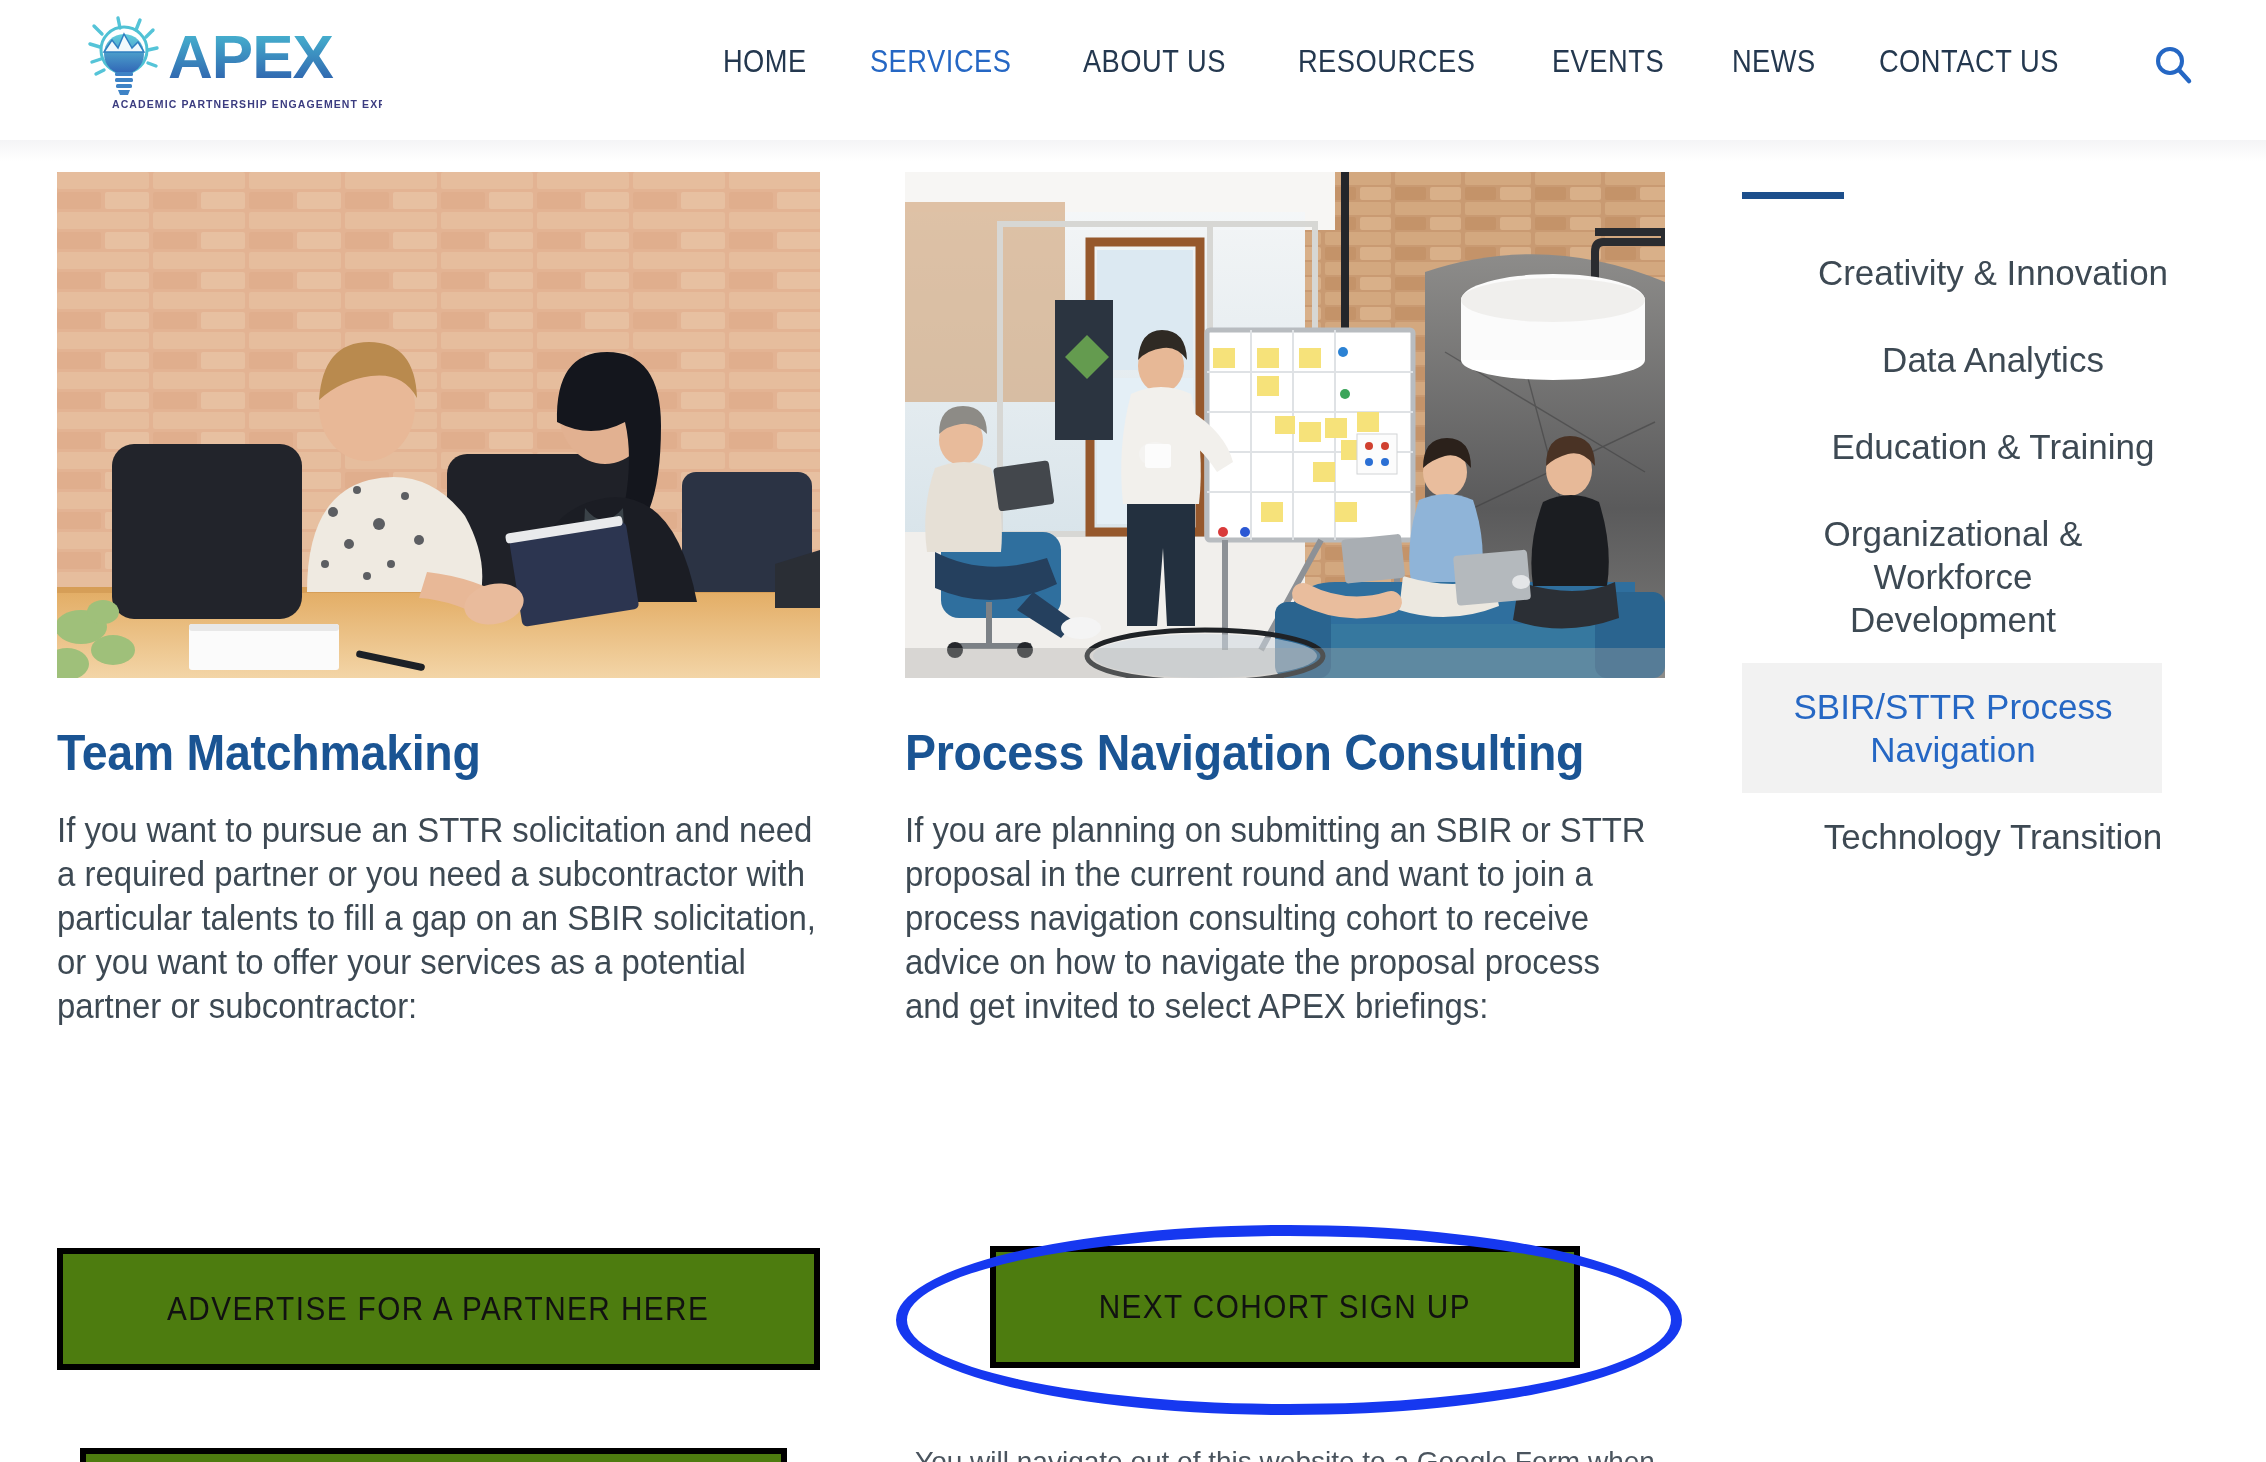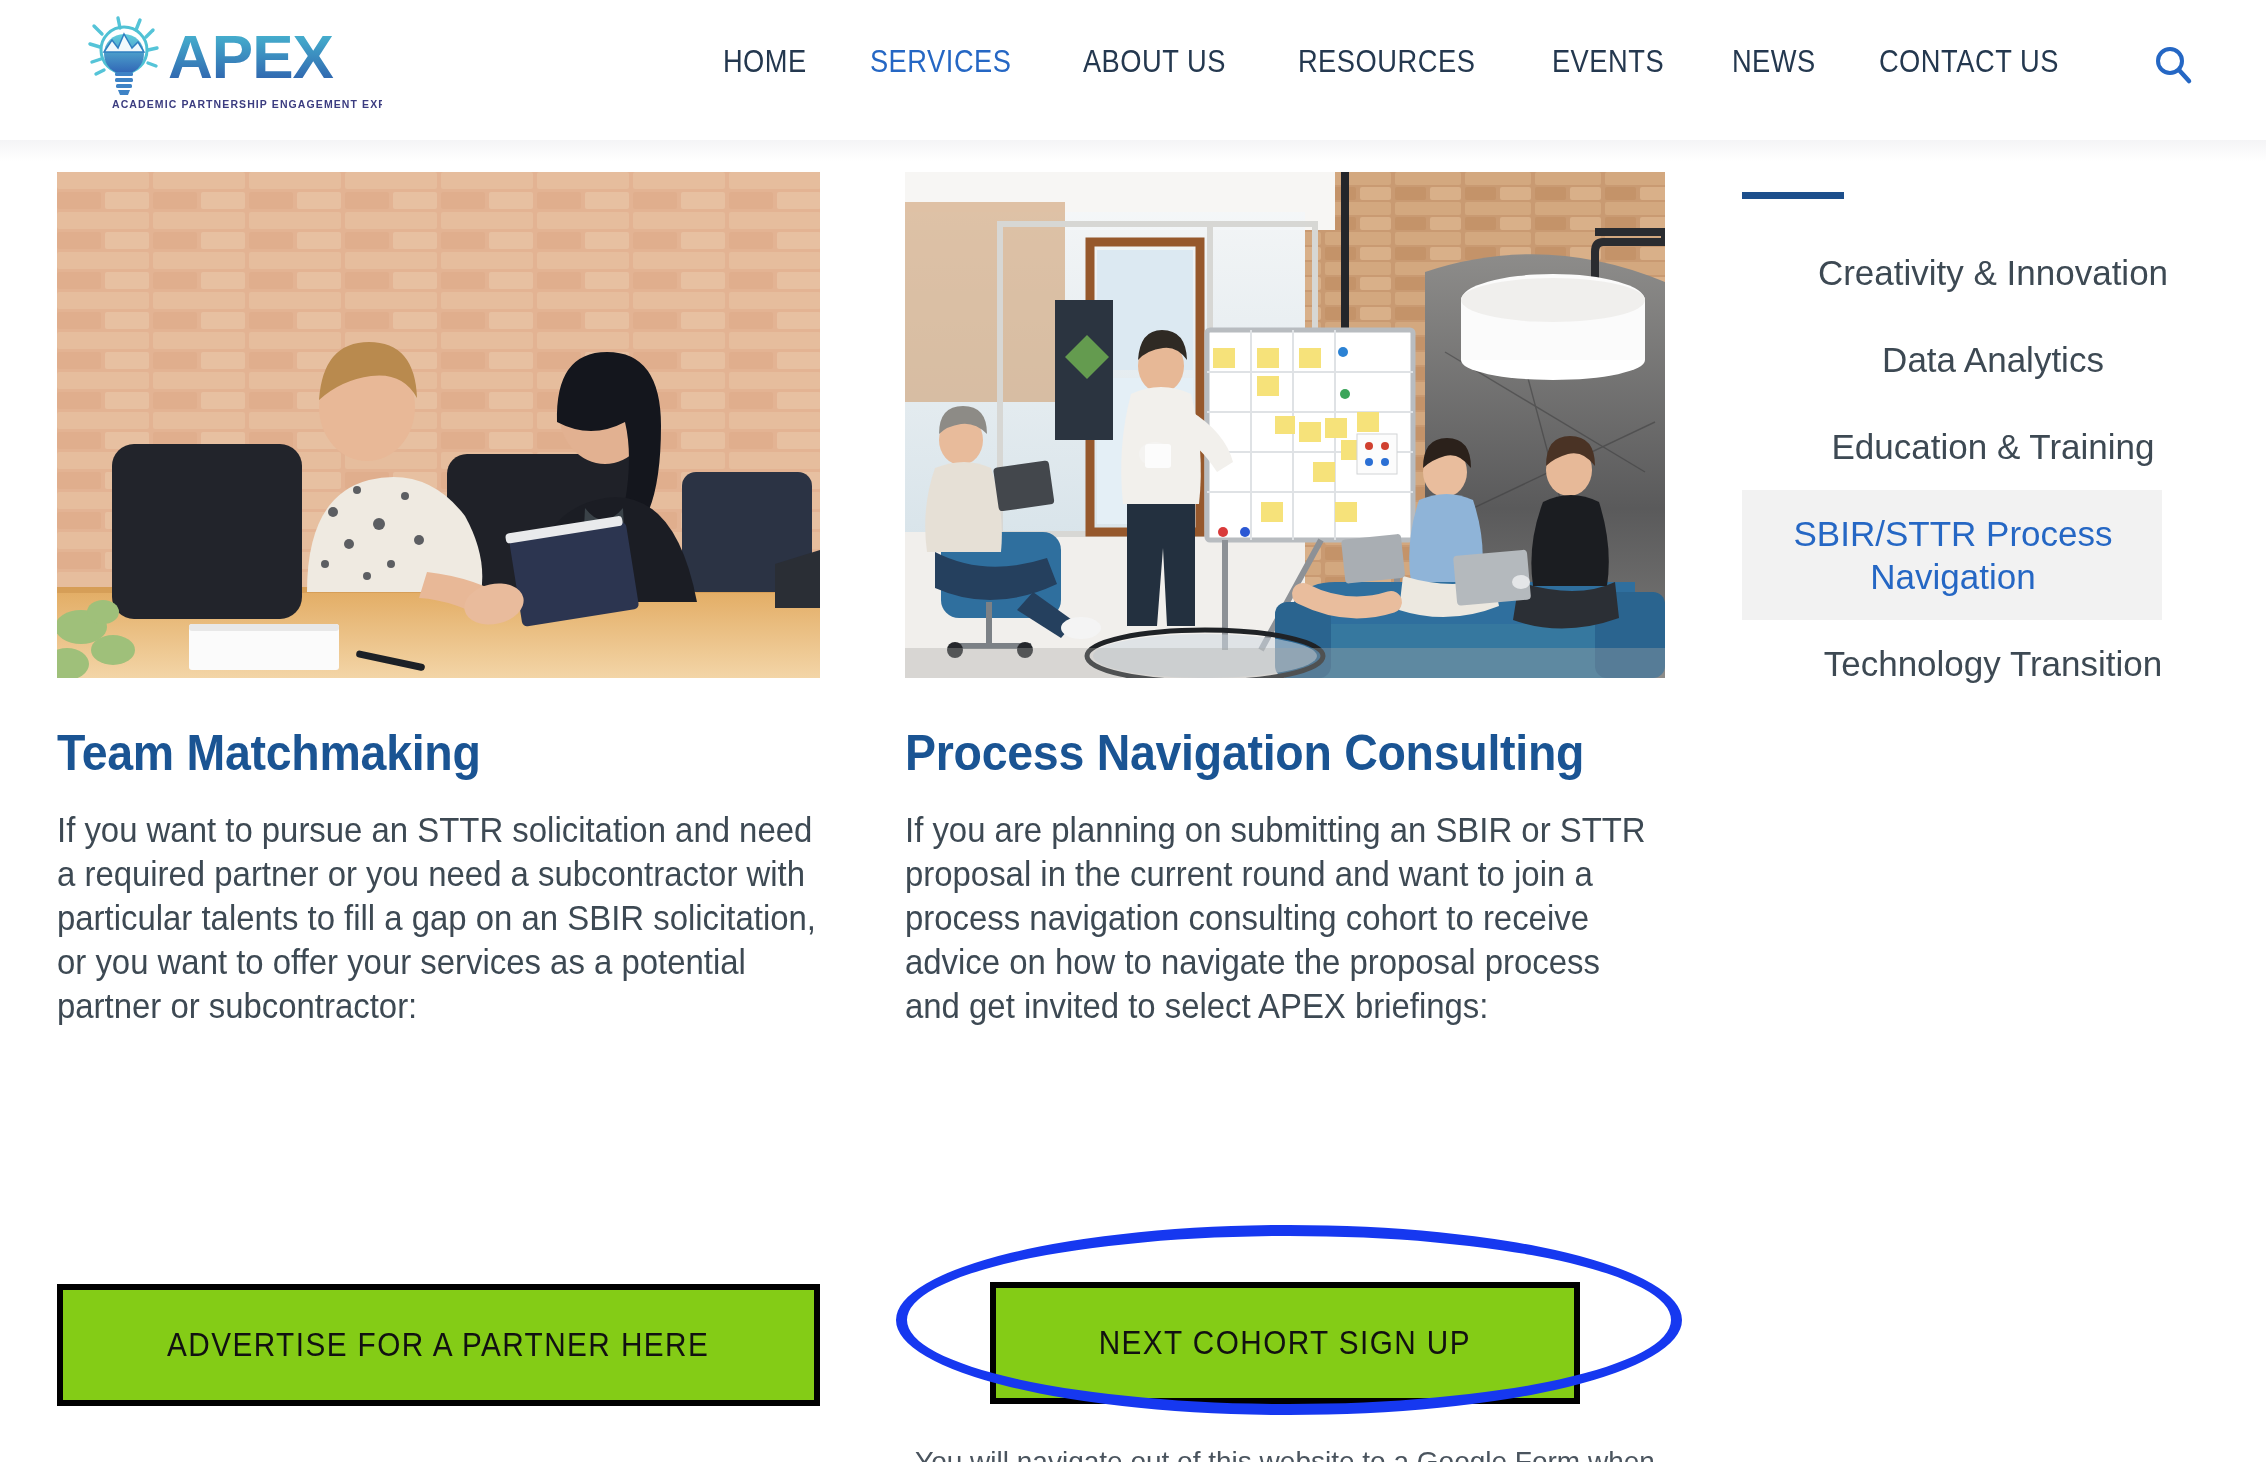--- a/index.html
+++ b/index.html
@@ -71,25 +71,25 @@
   .card-body {
     font-family: "Liberation Sans", sans-serif;
     font-size: 35px; line-height: 44px; color: #3d4953;
     margin-top: 26px;
     transform: scaleX(0.94); transform-origin: left top;
     width: 106%;
   }
 
   .btn-outline {
     display: flex; align-items: center; justify-content: center;
-    border: 6px solid #000000; background: #84cc16;
+    border: 6px solid #000000; background: #4d7c0f;
     font-family: "Liberation Sans", sans-serif;
     font-size: 33px; letter-spacing: 1.6px; color: #111;
     transform-origin: center;
-    cursor: pointer; text-align: center; margin-top: 36px;
+    cursor: pointer; text-align: center;
   }
   .btn-advertise {
     position: absolute; left: 57px; top: 1108px;
     width: 763px; height: 122px;
   }
   .btn-search {
     position: absolute; left: 80px; top: 1308px;
     width: 707px; height: 122px;
   }
   .btn-cohort {
@@ -433,19 +433,20 @@
     <div class="annotation-ellipse"></div>
 
     <p class="note">You will navigate out of this website to a Google Form when you select the "request assistance" button.</p>
 
     <aside class="sidebar">
       <div class="sidebar-rule"></div>
       <nav class="side-list">
         <a class="side-item" href="#">Creativity &amp; Innovation</a>
         <a class="side-item" href="#">Data Analytics</a>
         <a class="side-item" href="#">Education &amp; Training</a>
+        <a class="side-item" href="#" style="max-width:420px;">Organizational &amp; Workforce Development</a>
         <a class="side-item active" href="#" style="max-width:420px;">SBIR/STTR Process Navigation</a>
         <a class="side-item" href="#">Technology Transition</a>
       </nav>
     </aside>
 
   </div>
 </div>
 
 </body></html>

